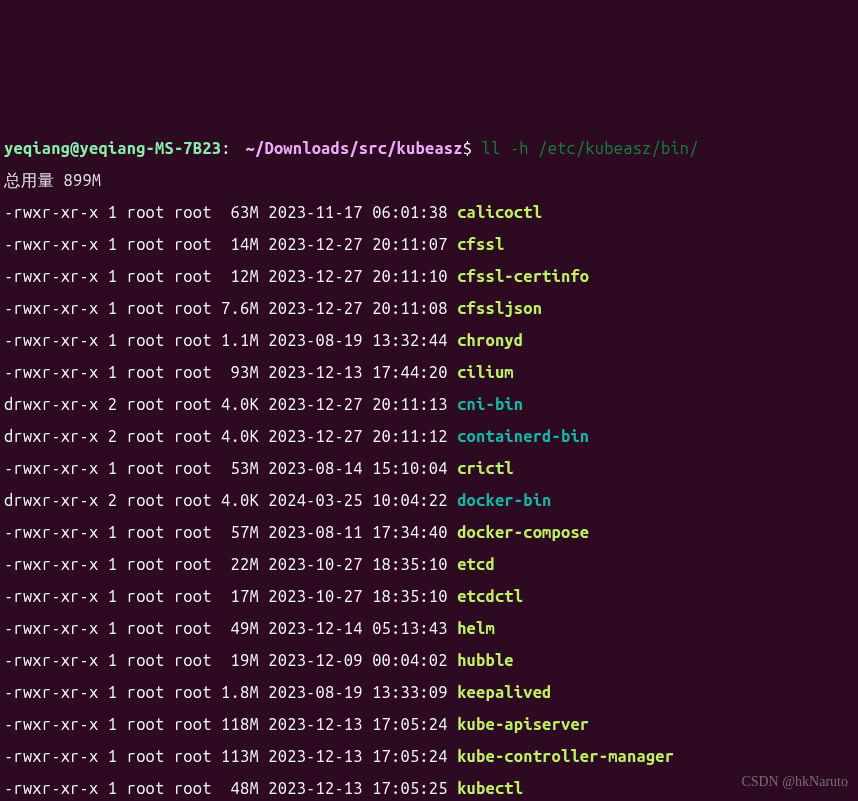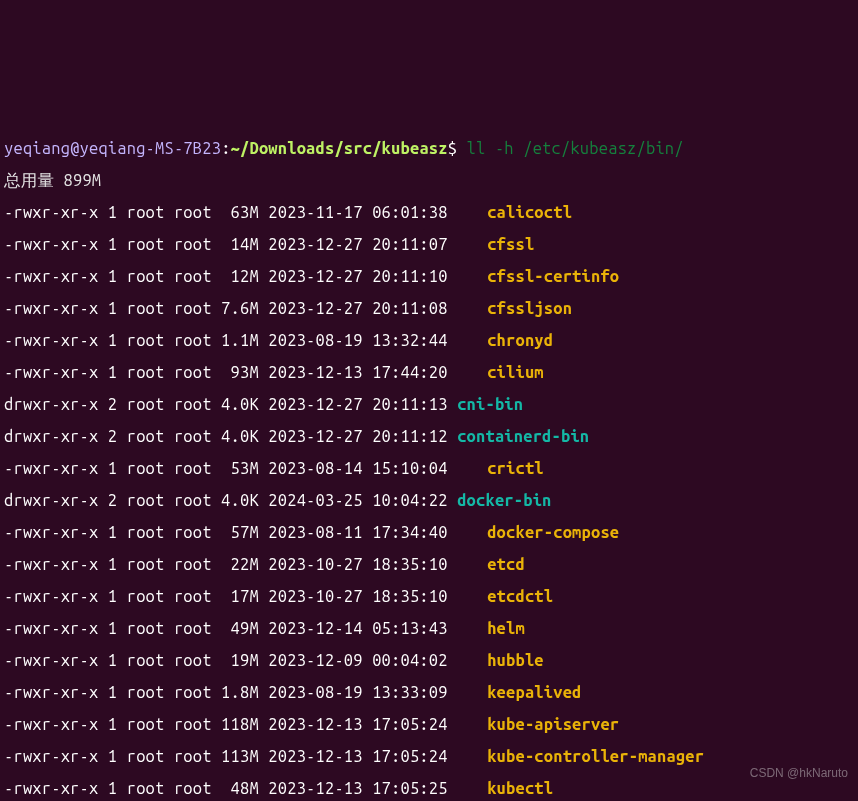--- a/index.html
+++ b/index.html
@@ -14,58 +14,58 @@
       font-size: 16.5px;
       line-height: 1.94;
       padding: 4px 0 4px 4px;
       width: 858px;
       height: 801px;
       overflow: hidden;
       position: relative;
       white-space: pre;
     }
     .prompt-user {
-      color: #c4b5fd;
-      font-weight: normal;
+      color: #86efac;
+      font-weight: bold;
     }
     .prompt-colon {
       color: #ffffff;
     }
     .prompt-path {
-      color: #bef264;
+      color: #f0abfc;
       font-weight: bold;
+      margin-left: 15px;
     }
     .prompt-dollar {
       color: #ffffff;
     }
     .command {
       color: #15803d;
     }
     .summary {
       color: #e5e5e5;
     }
     .file-row {
       color: #ffffff;
     }
     .exec-name {
-      color: #eab308;
+      color: #bef264;
       font-weight: bold;
-      margin-left: 30px;
     }
     .dir-name {
       color: #14b8a6;
       font-weight: bold;
     }
     .watermark {
       position: absolute;
-      bottom: 16px;
+      bottom: 6px;
       right: 10px;
       color: rgba(220, 220, 220, 0.45);
-      font-size: 12px;
-      font-family: Liberation Sans, sans-serif;
+      font-size: 14px;
+      font-family: Liberation Serif, serif;
       white-space: nowrap;
     }
     #terminal-content {
       letter-spacing: 0.2px;
     }
   </style>
 </head>
 <body>
 
 

